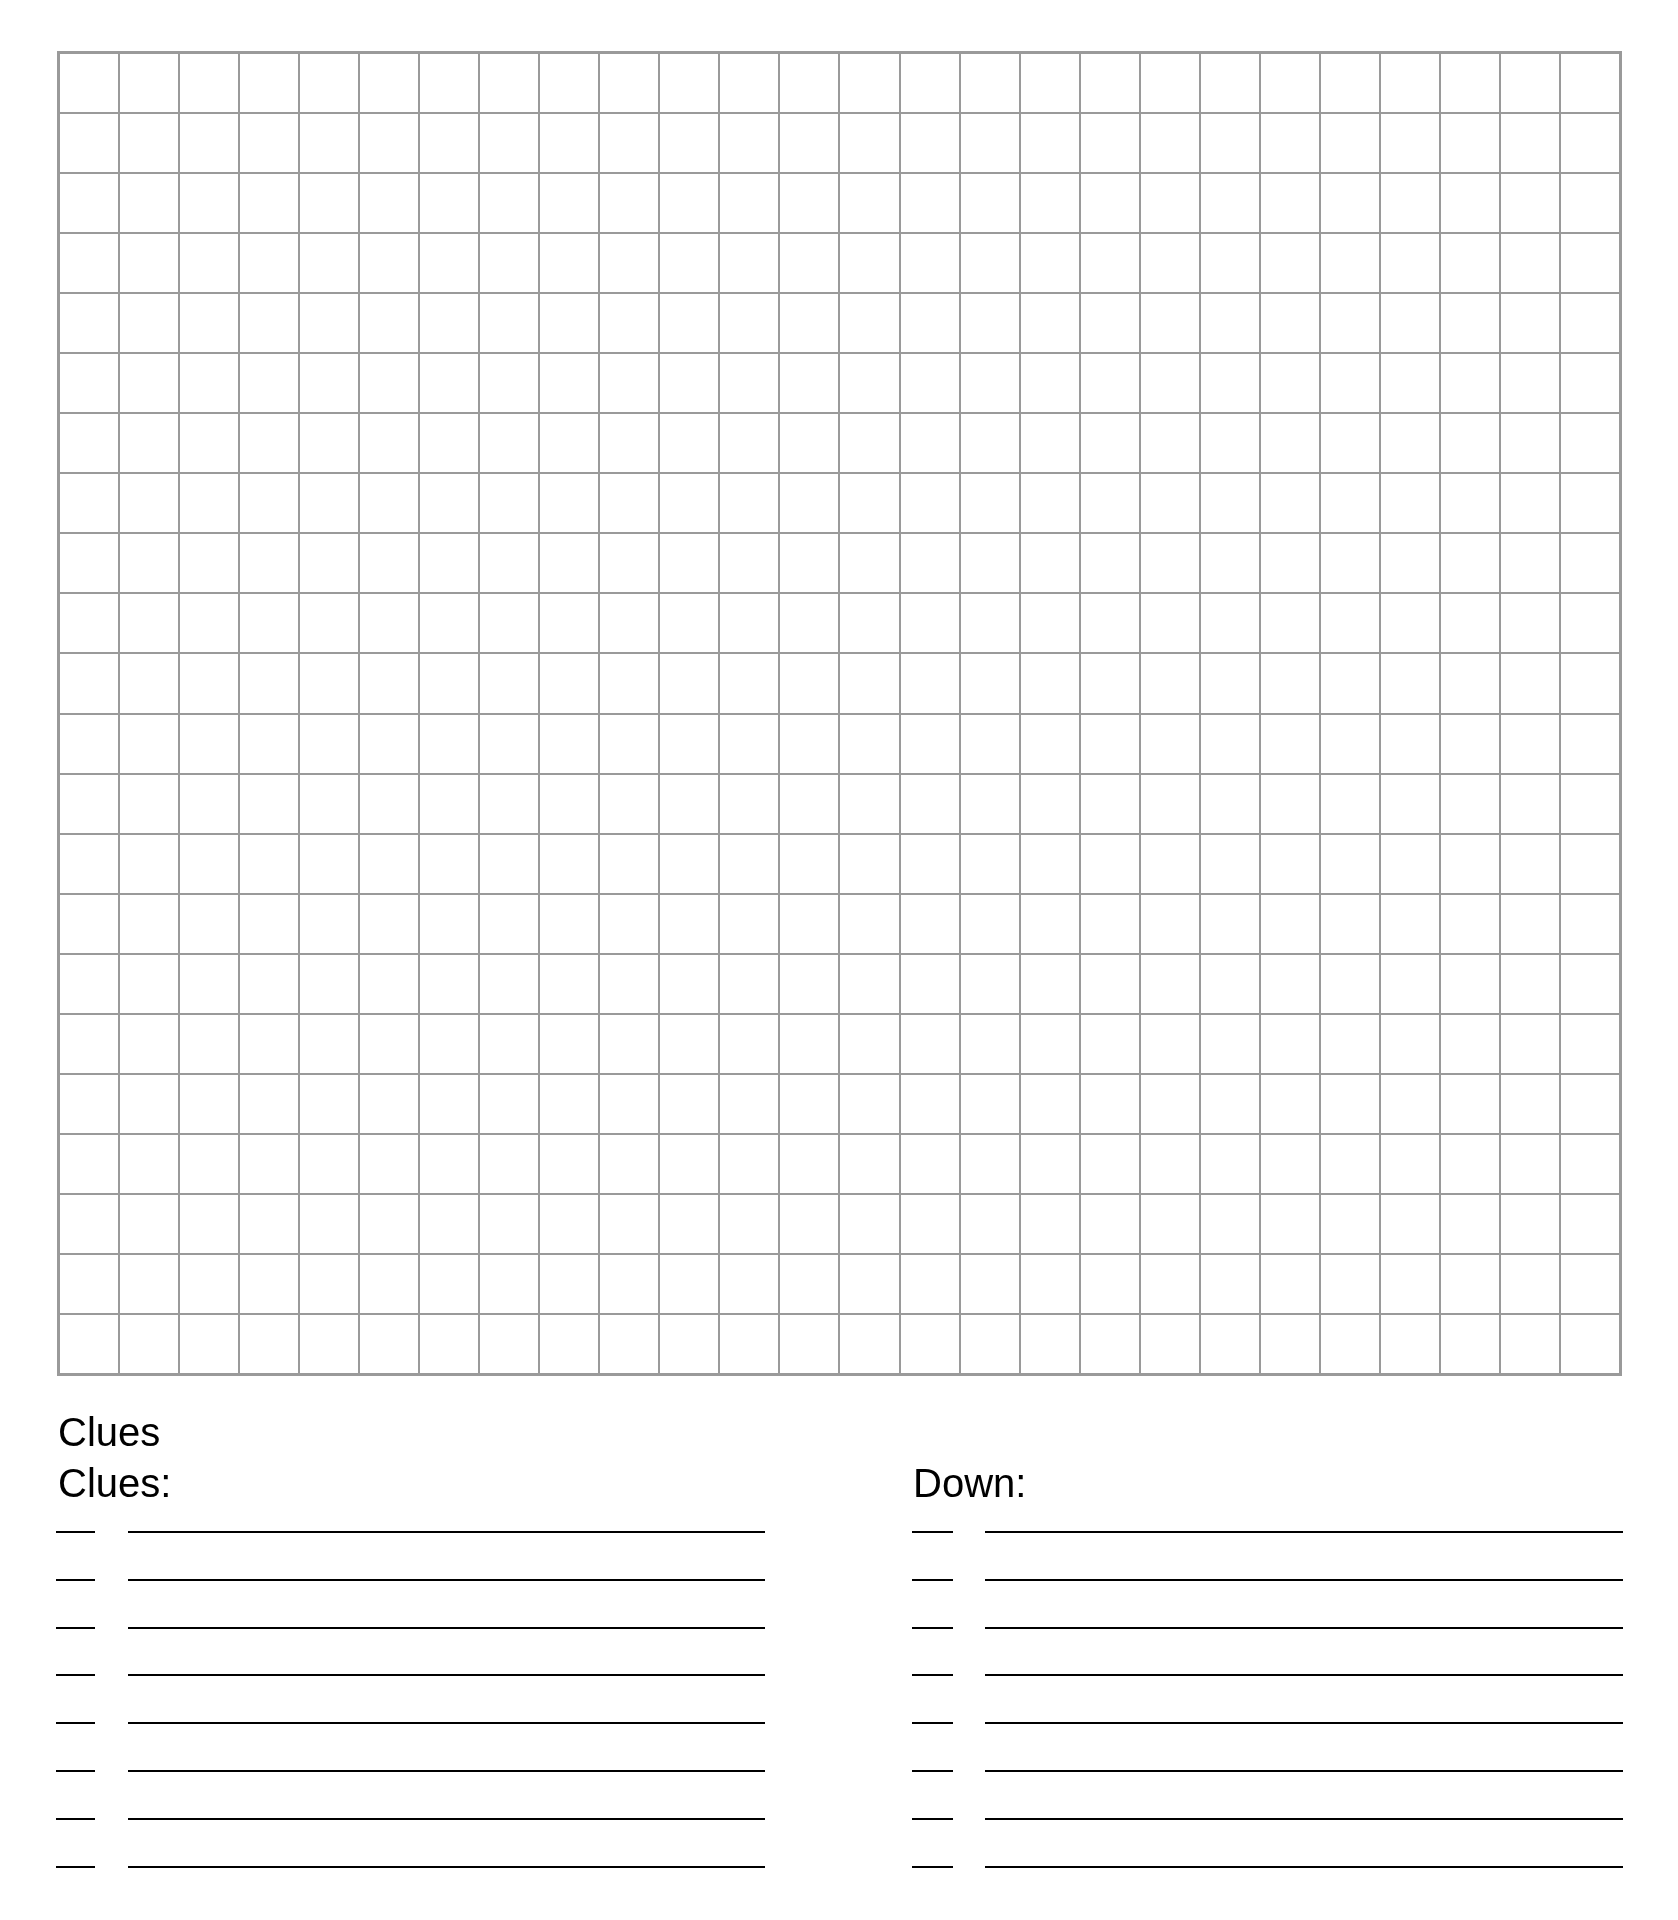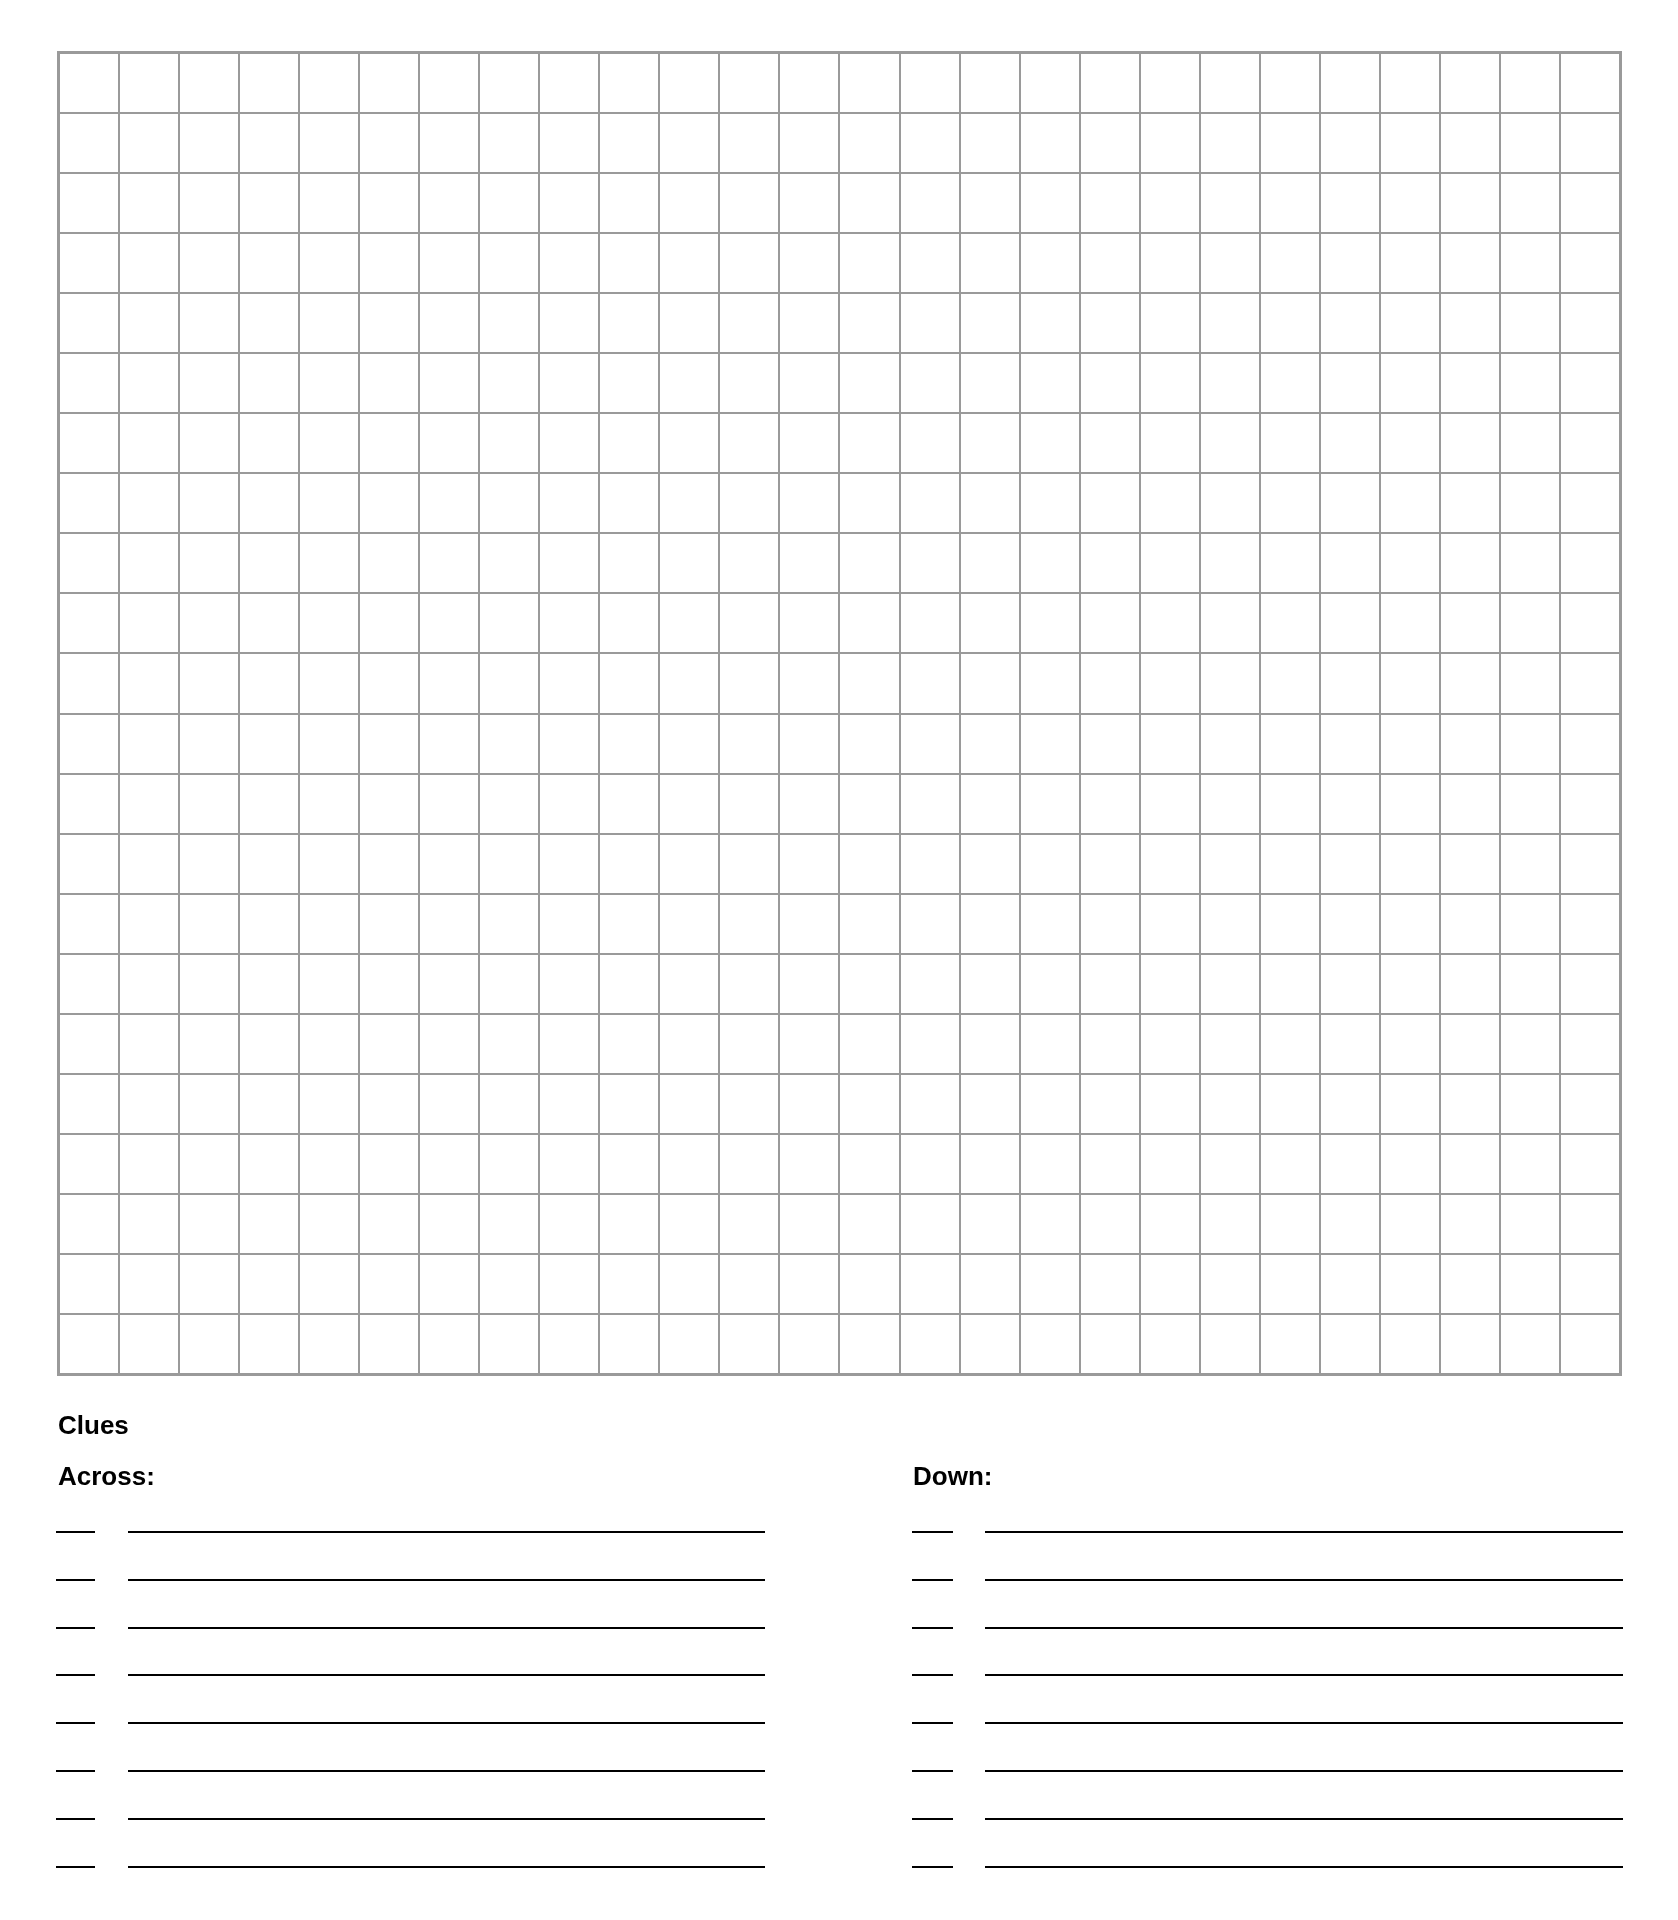--- a/index.html
+++ b/index.html
@@ -31,22 +31,22 @@
     background: var(--page-bg);
   }
   .cell {
     border: 1.5px solid var(--grid-line);
     background: #ffffff;
   }
 
   
   .heading {
     position: absolute;
-    font-size: 26px;
-    font-weight: 700;
+    font-size: 40px;
+    font-weight: 400;
     line-height: 1;
     color: #000000;
     white-space: nowrap;
   }
   .clues-title  { left: 58px;  top: 1412px; }
   .across-label { left: 58px;  top: 1463px; }
   .down-label   { left: 913px; top: 1463px; }
 
   
   .clue-col {
@@ -647,21 +647,21 @@
       <div class="cell" style="background: rgb(255, 255, 255);"></div>
       <div class="cell" style="background: rgb(255, 255, 255);"></div>
       <div class="cell" style="background: rgb(255, 255, 255);"></div>
       <div class="cell" style="background: rgb(255, 255, 255);"></div>
       <div class="cell" style="background: rgb(255, 255, 255);"></div>
       <div class="cell" style="background: rgb(255, 255, 255);"></div>
     </div>
 
   <div class="heading clues-title">Clues</div>
 
-  <div class="heading across-label">Across:</div>
+  <div class="heading across-label">Clues:</div>
 
   <div class="heading down-label">Down:</div>
 
   <div class="clue-col across">
       <div class="clue-row">
         <span class="num-line"></span>
         <span class="text-line"></span>
       </div>
       <div class="clue-row">
         <span class="num-line"></span>

